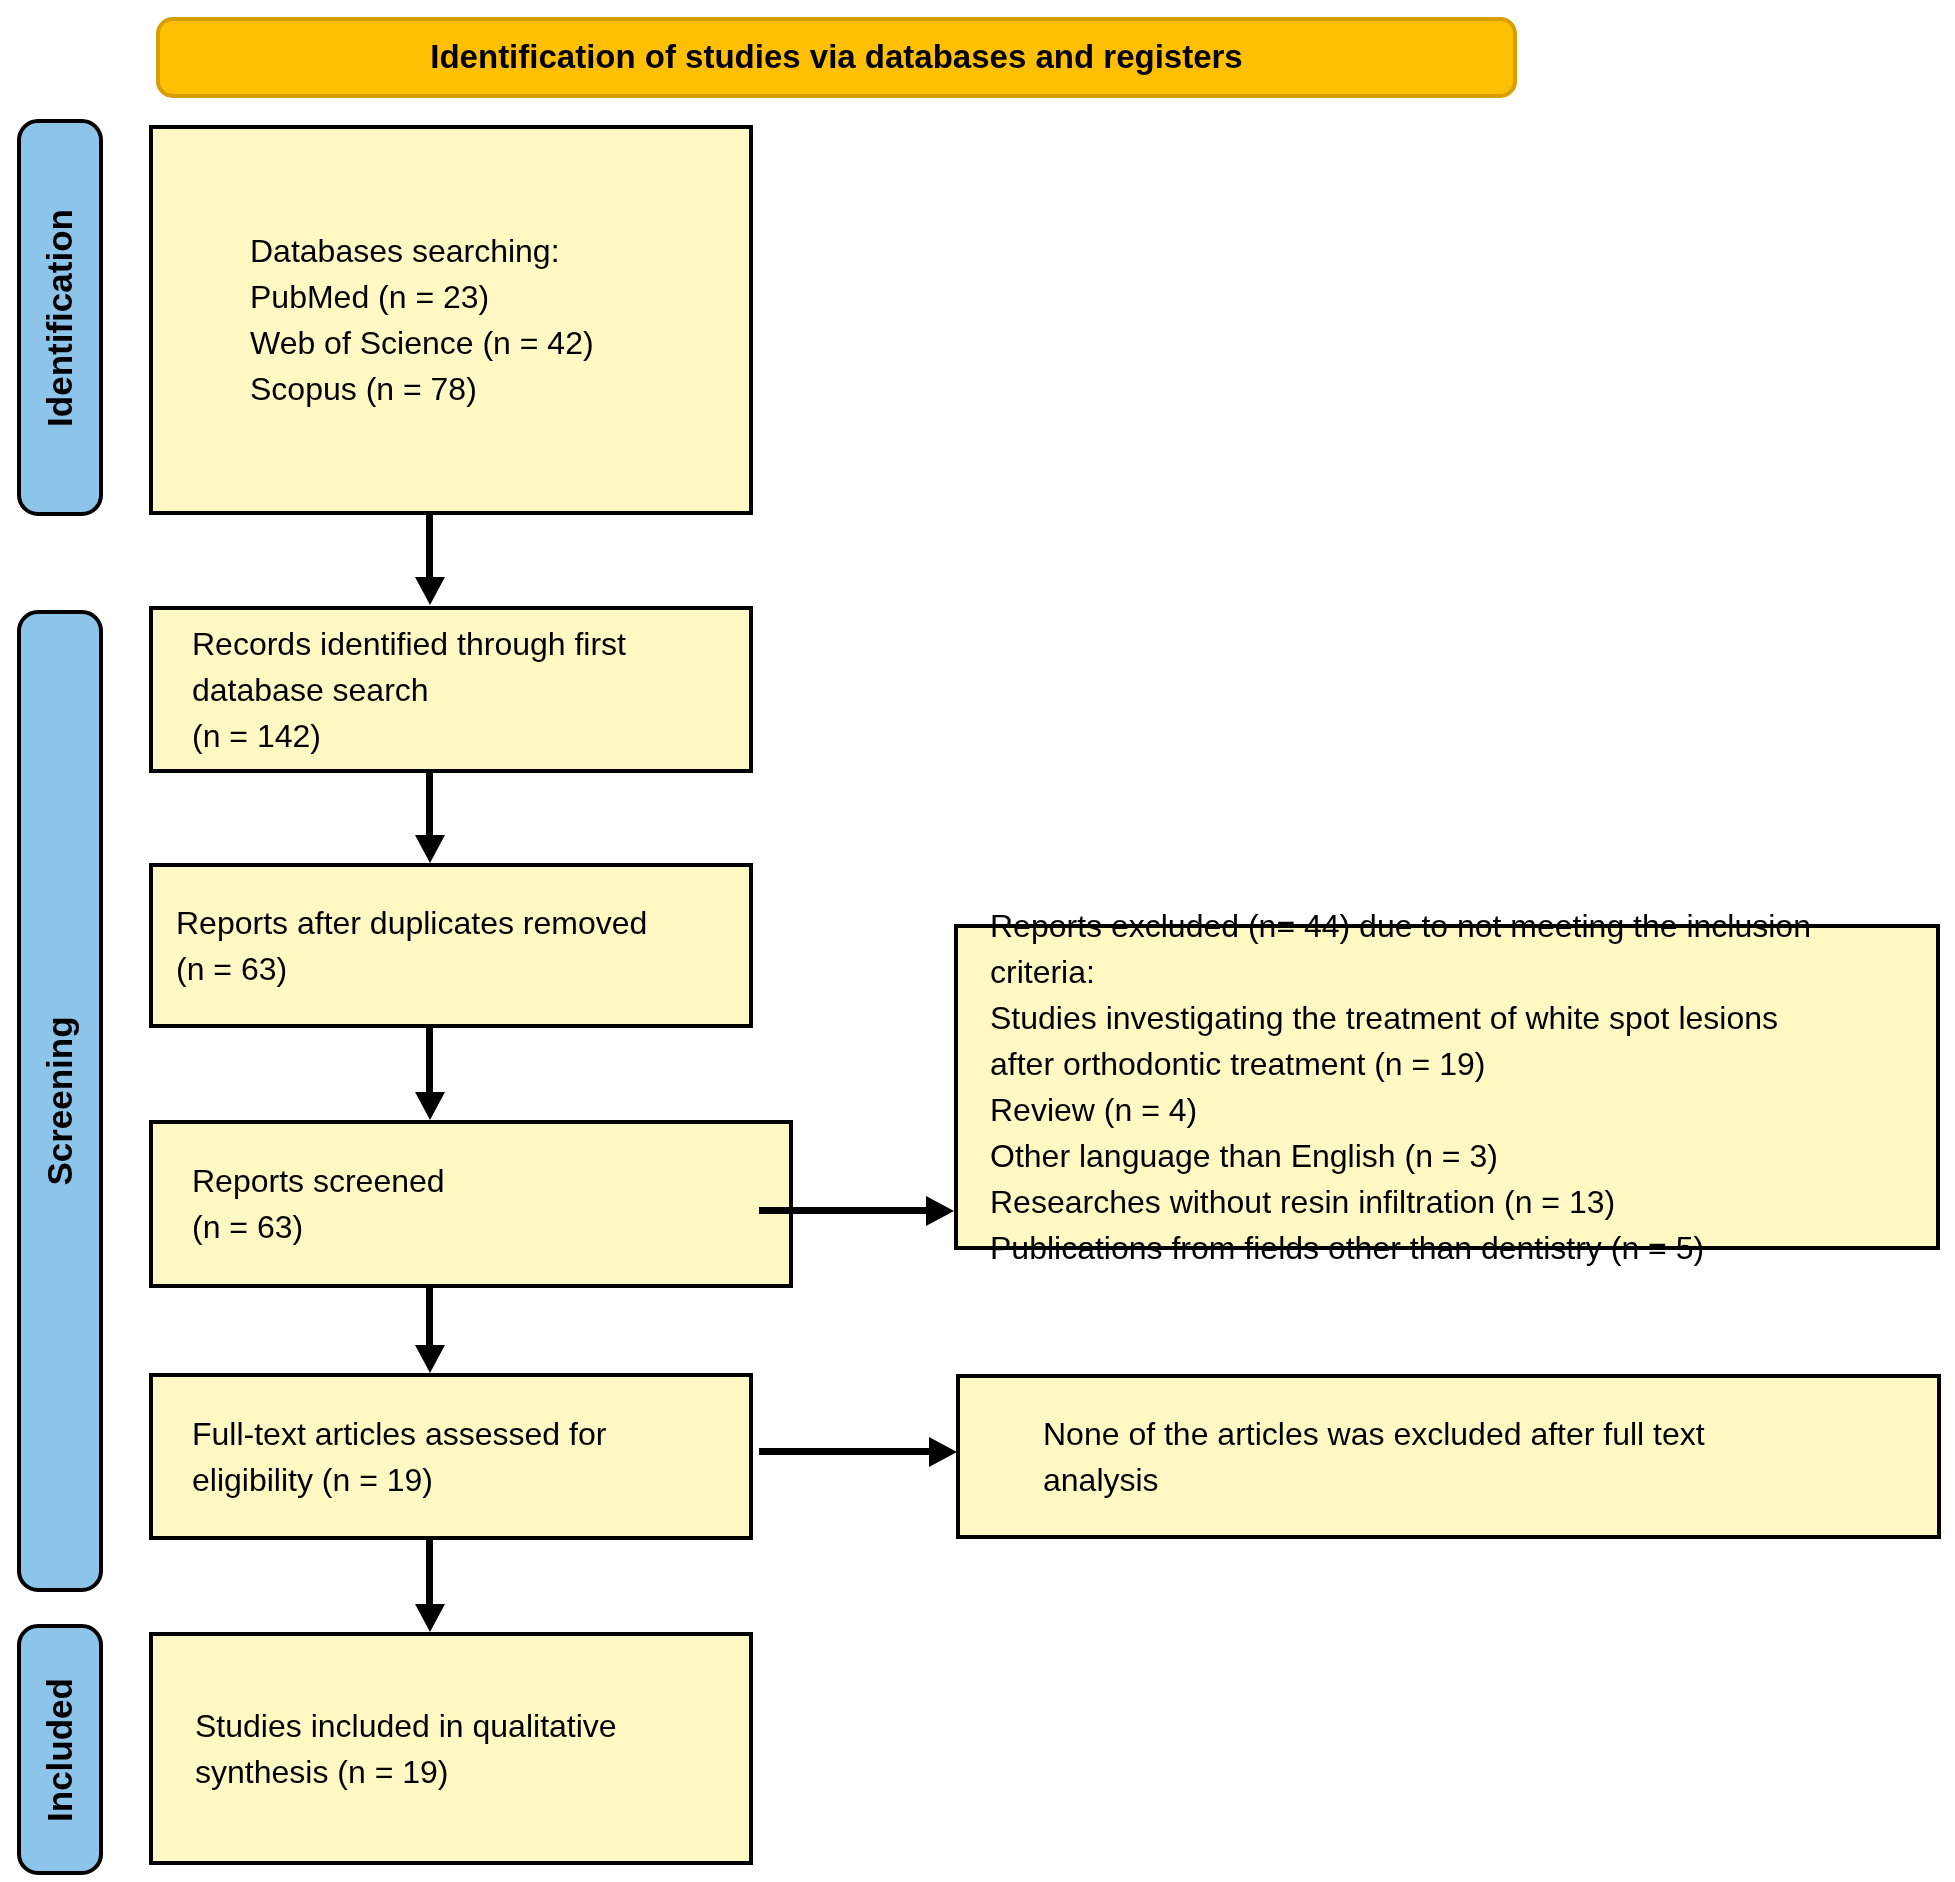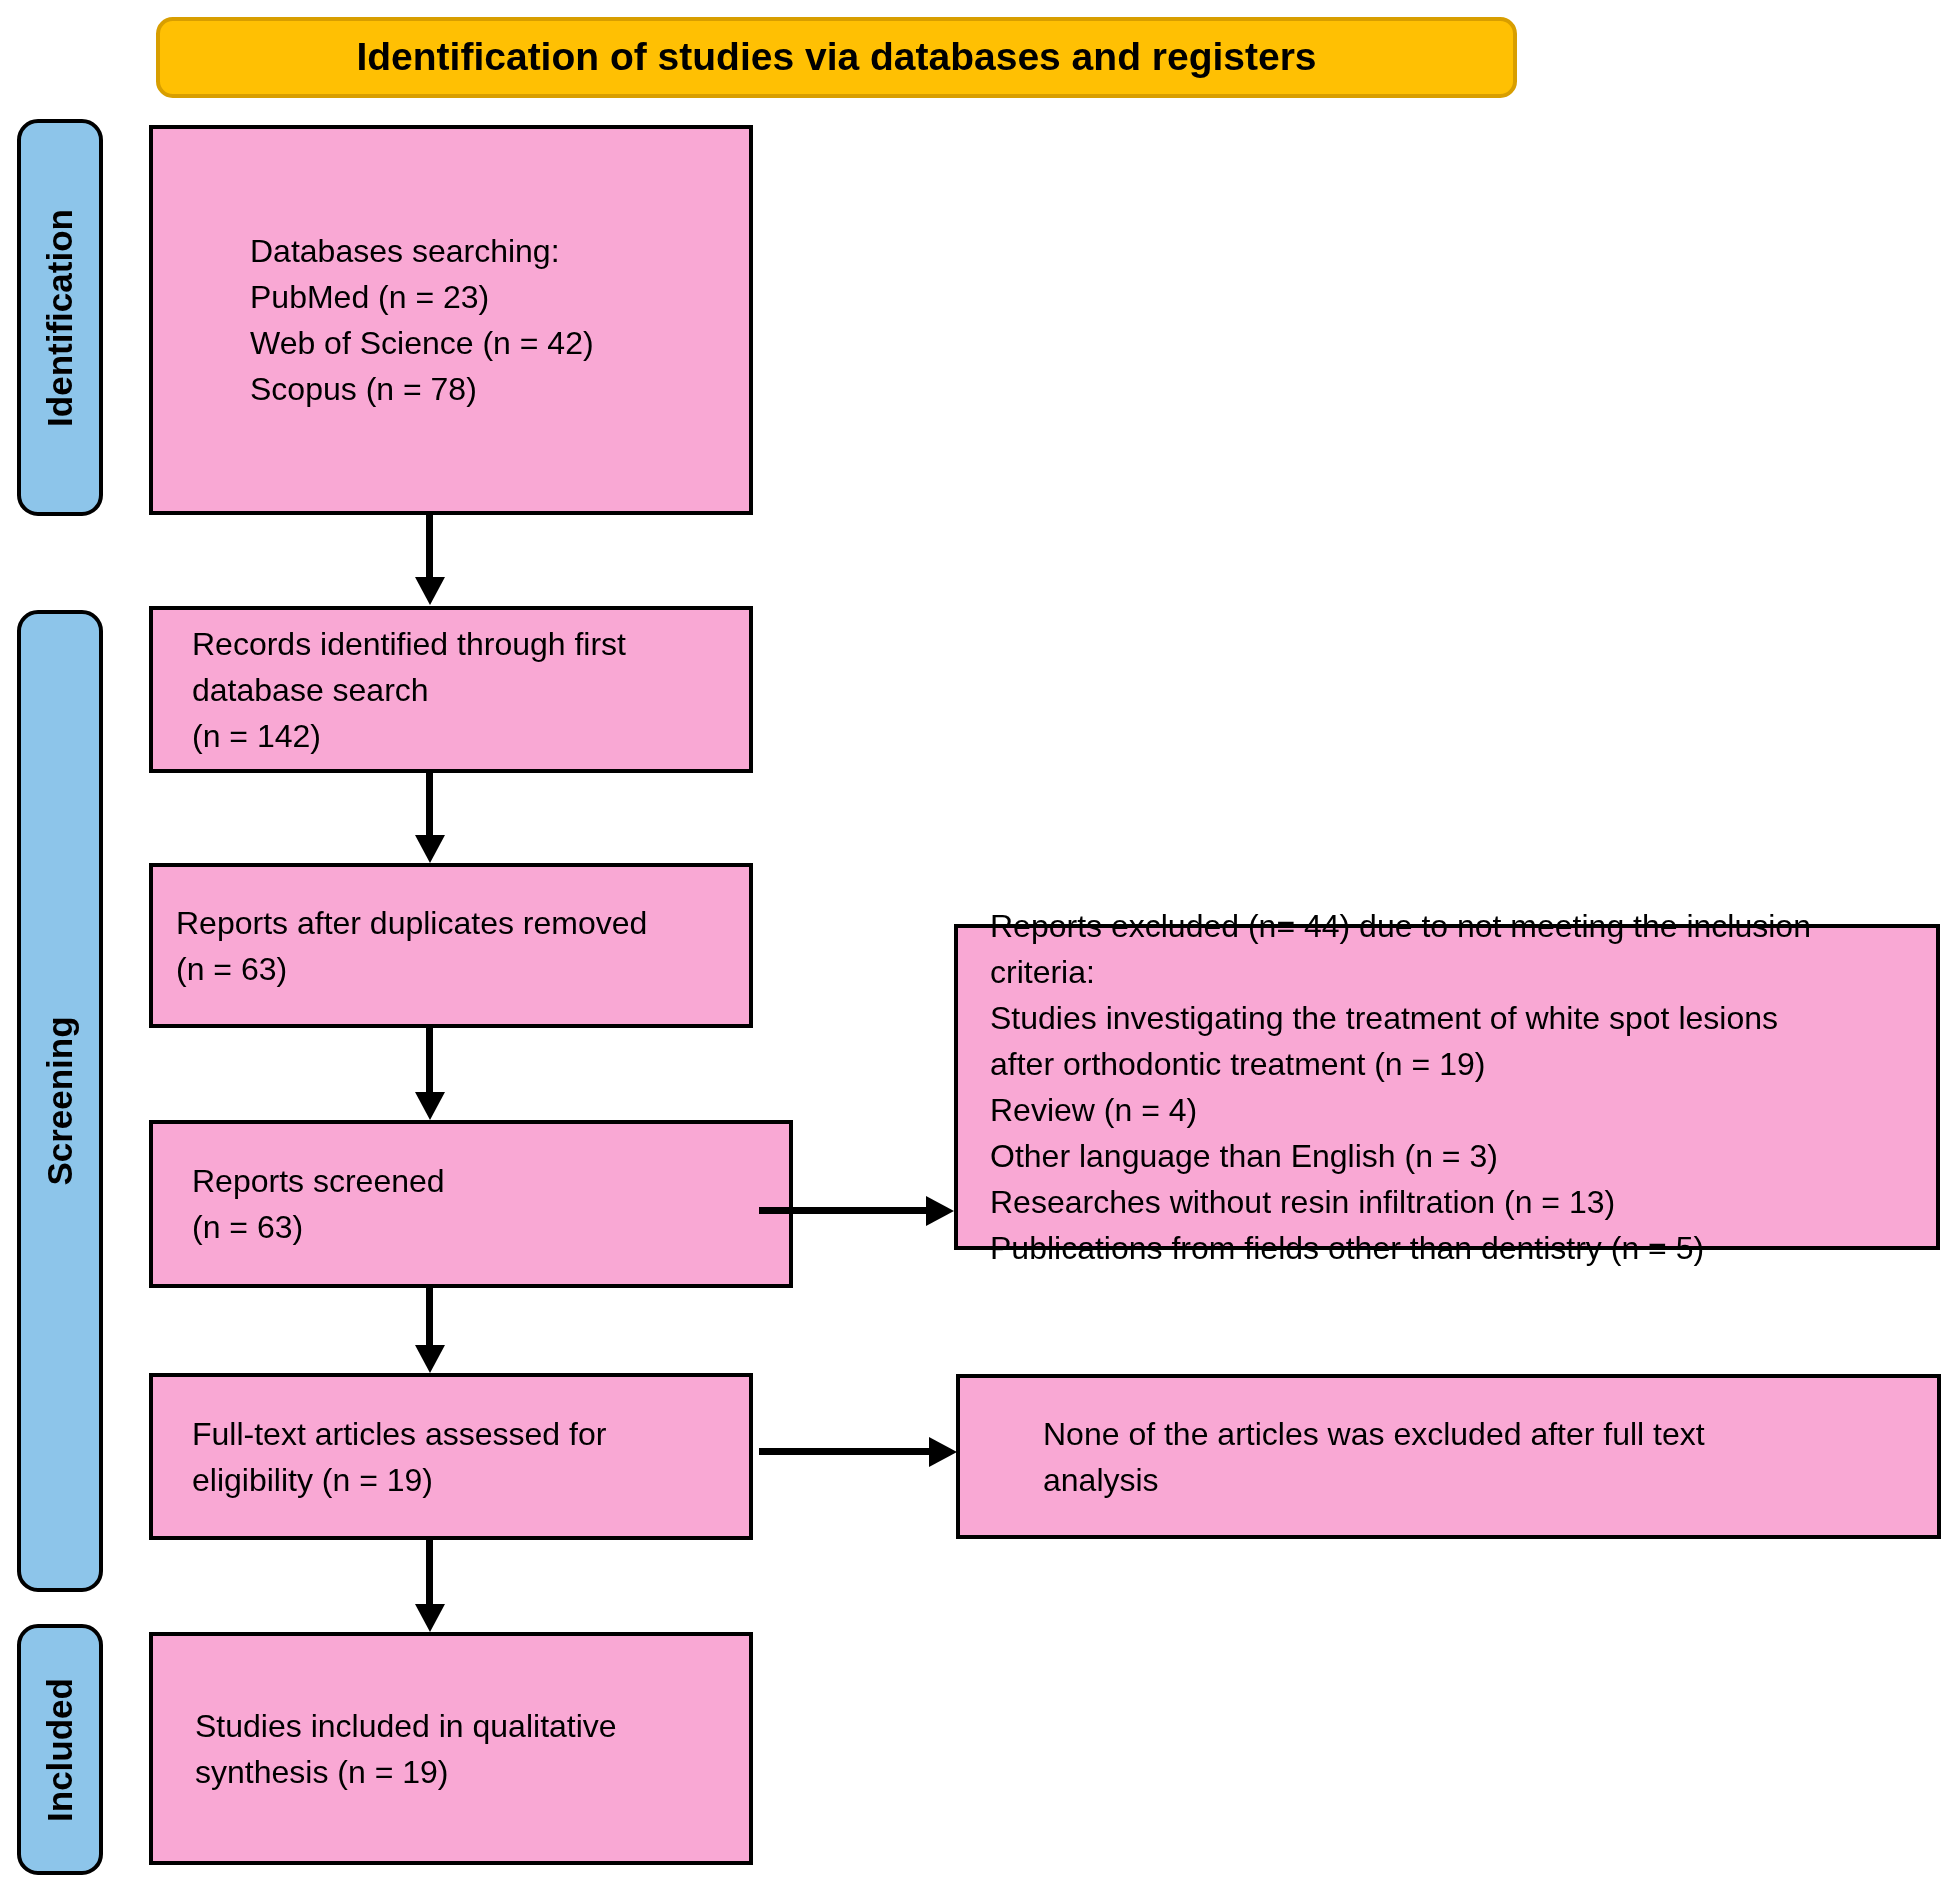--- a/index.html
+++ b/index.html
@@ -24,21 +24,21 @@
     width: 1361px; height: 81px;
     box-sizing: border-box;
     background: var(--banner-fill, #FFC003);
     border: 4.2px solid var(--banner-border, #D89E00);
     border-radius: 16.7px;
     display: flex;
     align-items: center;
     justify-content: center;
   }
   .banner-title {
-    font-size: 39px;
+    font-size: 33px;
     font-weight: bold;
     letter-spacing: 0px;
     white-space: nowrap;
   }
 
   
   .stage {
     position: absolute;
     left: 16.7px;
     width: 86px;
@@ -57,21 +57,21 @@
     font-weight: bold;
   }
   .stage-identification { top: 119px; height: 397px; }
   .stage-screening      { top: 610px; height: 982px; }
   .stage-included       { top: 1624px; height: 251px; }
 
   
   .fbox {
     position: absolute;
     box-sizing: border-box;
-    background: #f9a8d4;
+    background: #fef9c3;
     border: 4.9px solid var(--box-border, #000000);
     display: flex;
     align-items: center;
   }
   .box-text {
     white-space: pre-line;
     font-size: 32px;
     line-height: 46px;
   }
   .box-databases  { left: 149px; top: 125px;  width: 604px;  height: 390px; padding-left: 97px; }

